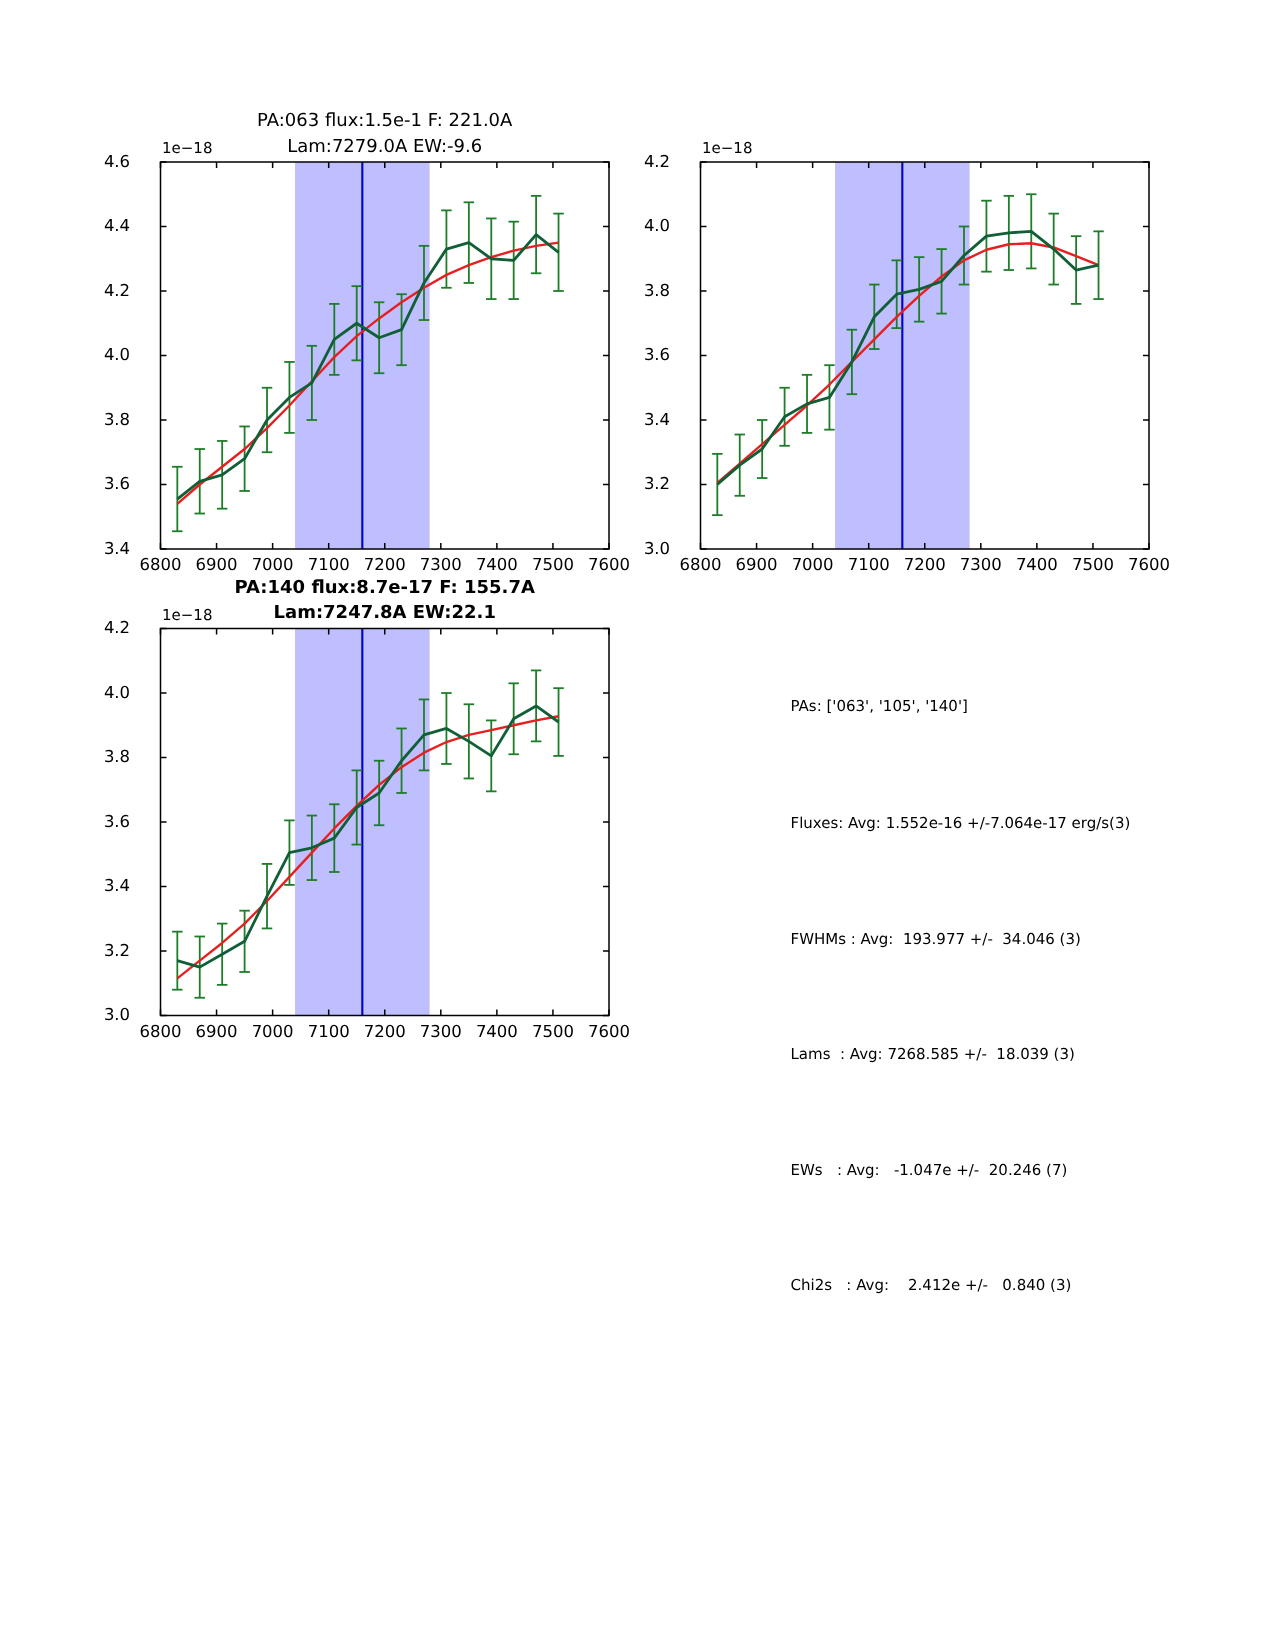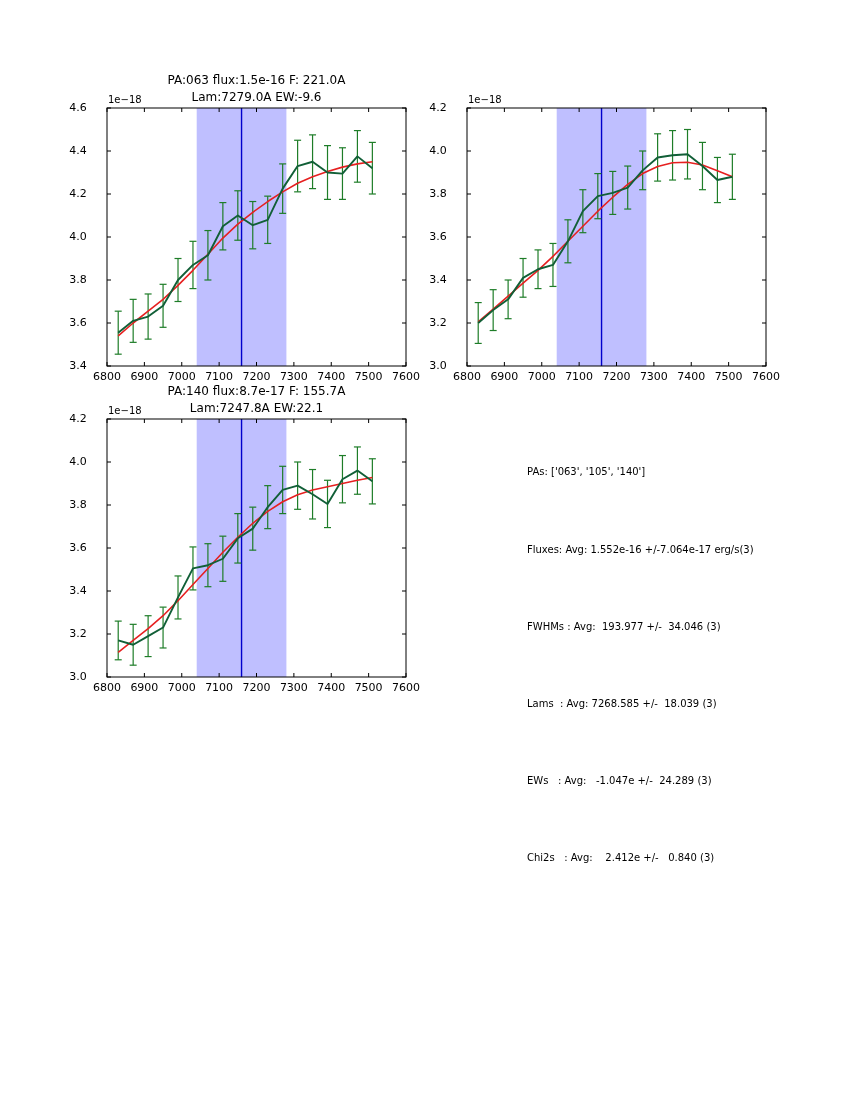--- a/index.html
+++ b/index.html
@@ -15,25 +15,25 @@
 </style>
 </head>
 <body>
 
 <div id="figure">
   <div class="stats">
     <div>PAs: ['063', '105', '140']</div>
     <div>Fluxes: Avg: 1.552e-16 +/-7.064e-17 erg/s(3)</div>
     <div>FWHMs : Avg:  193.977 +/-  34.046 (3)</div>
     <div>Lams  : Avg: 7268.585 +/-  18.039 (3)</div>
-    <div>EWs   : Avg:   -1.047e +/-  24.289 (3)</div>
+    <div>EWs   : Avg:   -1.047e +/-  20.246 (7)</div>
     <div>Chi2s   : Avg:    2.412e +/-   0.840 (3)</div>
   </div>
 <div class="plot-title" style="left: 107px; top: 72px; width: 299px;">
-      <div>PA:063 flux:1.5e-16 F: 221.0A</div>
+      <div>PA:063 flux:1.5e-1 F: 221.0A</div>
       <div>Lam:7279.0A EW:-9.6</div>
     </div>
     <div class="offset-label" style="left: 108px; top: 94px;">1e−18</div>
     <svg width="301" height="260" style="left: 106px; top: 107px;">
       <g transform="translate(1,1)">
         <rect x="89.7" y="0" width="89.7" height="258" fill="#bfbfff"></rect>
         <line x1="134.55" x2="134.55" y1="0" y2="258" stroke="#0000cc" stroke-width="1.4"></line>
         <g stroke="#1e7d28" stroke-width="1.2">
           <line x1="11.2125" x2="11.2125" y1="203.1749999999999" y2="246.17499999999995"></line>
           <line x1="7.7125" x2="14.7125" y1="203.1749999999999" y2="203.1749999999999"></line>
@@ -256,21 +256,21 @@
     <div class="tick-label x-tick" style="left: 669.25px; top: 370px;">7400</div>
     <div class="tick-label x-tick" style="left: 706.625px; top: 370px;">7500</div>
     <div class="tick-label x-tick" style="left: 744px; top: 370px;">7600</div>
     <div class="tick-label y-tick" style="left: 414px; top: 359px;">3.0</div>
     <div class="tick-label y-tick" style="left: 414px; top: 316px;">3.2</div>
     <div class="tick-label y-tick" style="left: 414px; top: 273px;">3.4</div>
     <div class="tick-label y-tick" style="left: 414px; top: 230px;">3.6</div>
     <div class="tick-label y-tick" style="left: 414px; top: 187px;">3.8</div>
     <div class="tick-label y-tick" style="left: 414px; top: 144px;">4.0</div>
     <div class="tick-label y-tick" style="left: 414px; top: 101px;">4.2</div>
-    <div class="plot-title" style="left: 107px; top: 383px; width: 299px;">
+    <div class="plot-title" style="left: 107px; top: 383px; width: 299px; font-weight: bold;">
       <div>PA:140 flux:8.7e-17 F: 155.7A</div>
       <div>Lam:7247.8A EW:22.1</div>
     </div>
     <div class="offset-label" style="left: 108px; top: 405px;">1e−18</div>
     <svg width="301" height="260" style="left: 106px; top: 418px;">
       <g transform="translate(1,1)">
         <rect x="89.7" y="0" width="89.7" height="258" fill="#bfbfff"></rect>
         <line x1="134.55" x2="134.55" y1="0" y2="258" stroke="#0000cc" stroke-width="1.4"></line>
         <g stroke="#1e7d28" stroke-width="1.2">
           <line x1="11.2125" x2="11.2125" y1="202.10000000000005" y2="240.79999999999998"></line>

